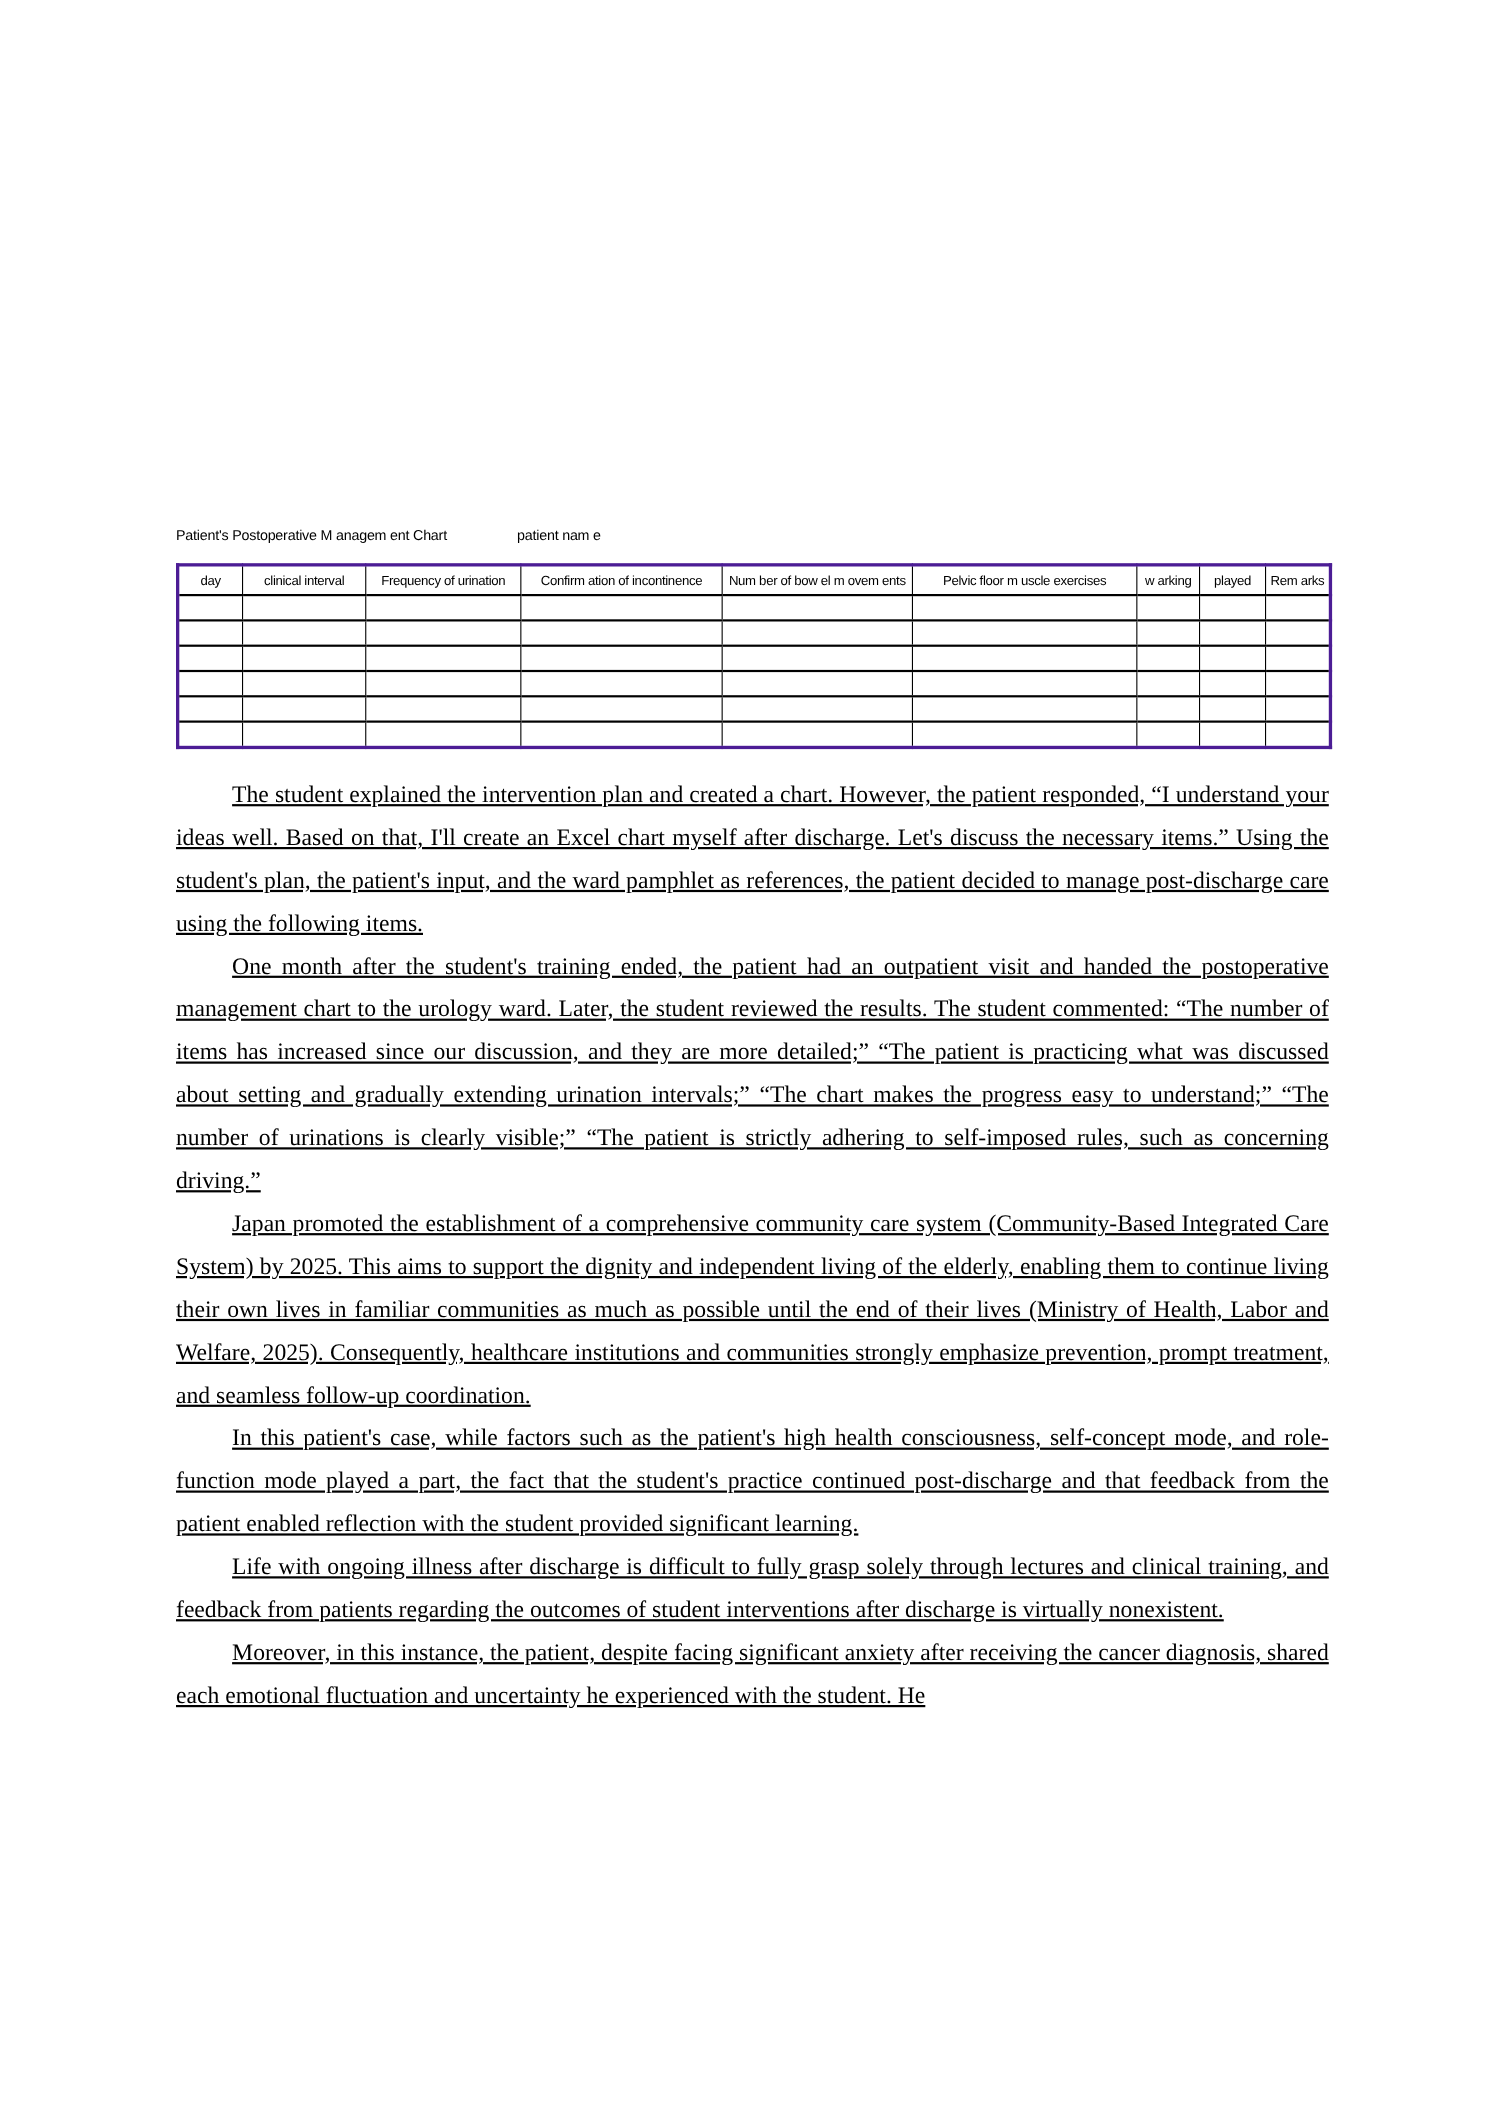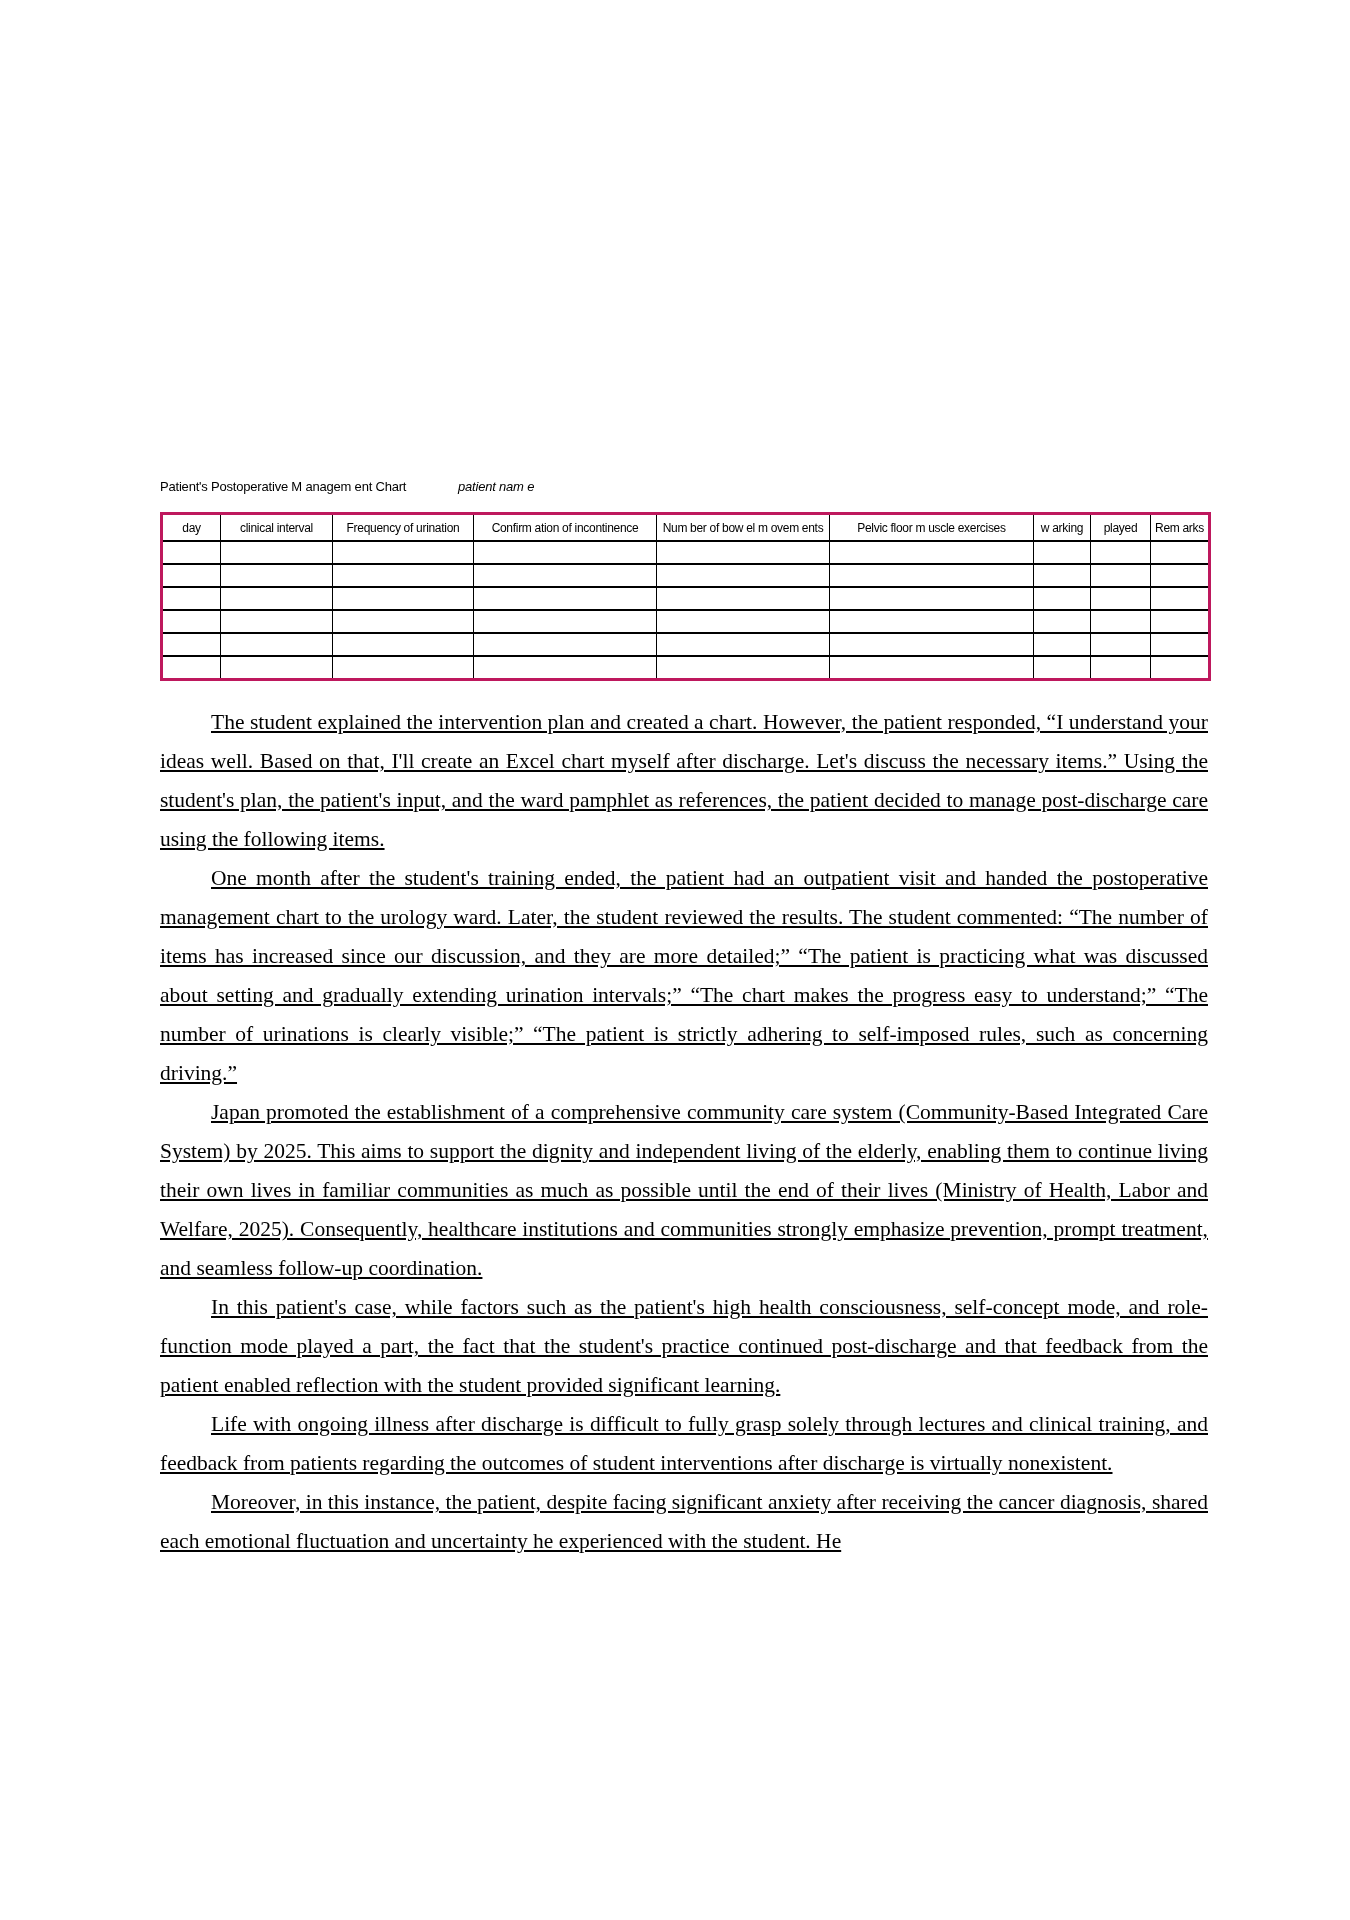--- a/index.html
+++ b/index.html
@@ -12,25 +12,25 @@
   }
   .content {
     position:absolute; left:160px; top:479px; width:1048px;
   }
   
   .chart-title-row {
     position:relative; height:21px; margin-bottom:12px;
     font-family:"Liberation Sans", sans-serif;
     font-size:13px; letter-spacing:-0.2px; white-space:nowrap;
   }
-  .patient-name { position:absolute; left:298px; top:0;font-style:italic; }
+  .patient-name { position:absolute; left:310px; top:0; }
   
   table.mgmt {
     border-collapse:collapse; table-layout:fixed; width:1048px;
-    border:3px solid #be185d;
+    border:3px solid #4c1d95;
     font-family:"Liberation Sans", sans-serif;
     font-size:12px; letter-spacing:-0.3px;
   }
   table.mgmt th {
     font-weight:normal; text-align:center; vertical-align:middle;
     border-left:1px solid #000; border-right:1px solid #000;
     border-top:2px solid #000; border-bottom:2px solid #000;
     height:25px; padding:0 1px; white-space:nowrap; overflow:hidden;
   }
   table.mgmt td {

